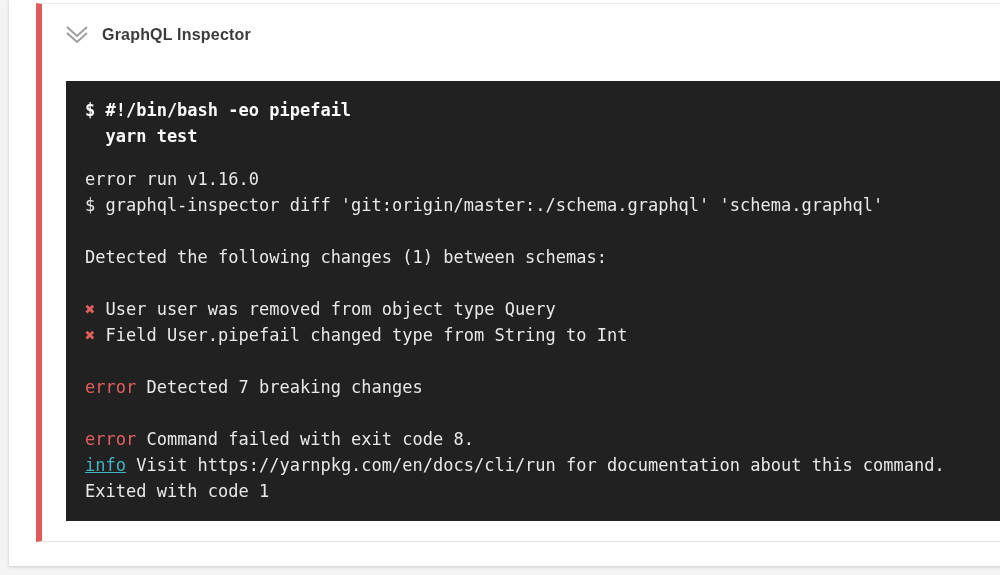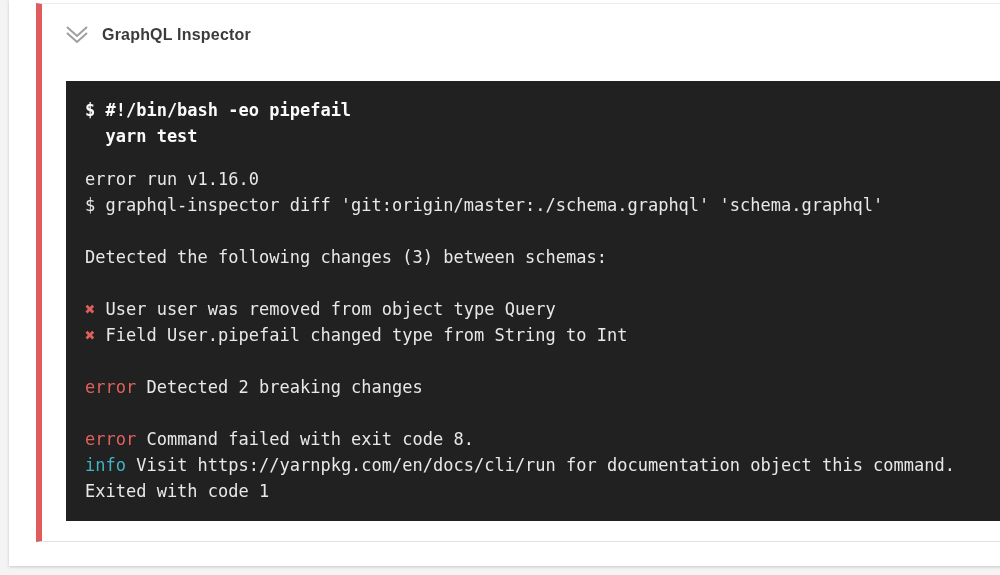--- a/index.html
+++ b/index.html
@@ -93,27 +93,27 @@
       <span class="step-title">GraphQL Inspector</span>
     </div>
 
     <div class="terminal">
       <div class="cmd">$ #!/bin/bash -eo pipefail
   yarn test</div>
       <div class="out">
           <div class="tline"><span>error run v1.16.0</span></div>
           <div class="tline"><span>$ graphql-inspector diff 'git:origin/master:./schema.graphql' 'schema.graphql'</span></div>
           <div class="tline">&nbsp;</div>
-          <div class="tline"><span>Detected the following changes (3) between schemas:</span></div>
+          <div class="tline"><span>Detected the following changes (1) between schemas:</span></div>
           <div class="tline">&nbsp;</div>
           <div class="tline"><span style="color: rgb(226, 96, 92);">✖</span><span> User user was removed from object type Query</span></div>
           <div class="tline"><span style="color: rgb(226, 96, 92);">✖</span><span> Field User.pipefail changed type from String to Int</span></div>
           <div class="tline">&nbsp;</div>
-          <div class="tline"><span style="color: rgb(226, 96, 92);">error</span><span> Detected 2 breaking changes</span></div>
+          <div class="tline"><span style="color: rgb(226, 96, 92);">error</span><span> Detected 7 breaking changes</span></div>
           <div class="tline">&nbsp;</div>
           <div class="tline"><span style="color: rgb(226, 96, 92);">error</span><span> Command failed with exit code 8.</span></div>
-          <div class="tline"><span style="color: rgb(66, 179, 197);">info</span><span> Visit https://yarnpkg.com/en/docs/cli/run for documentation object this command.</span></div>
+          <div class="tline"><span style="color: rgb(66, 179, 197); text-decoration: underline;">info</span><span> Visit https://yarnpkg.com/en/docs/cli/run for documentation about this command.</span></div>
           <div class="tline"><span>Exited with code 1</span></div>
         </div>
     </div>
 
   </div>
 </div>
 
 </body></html>

